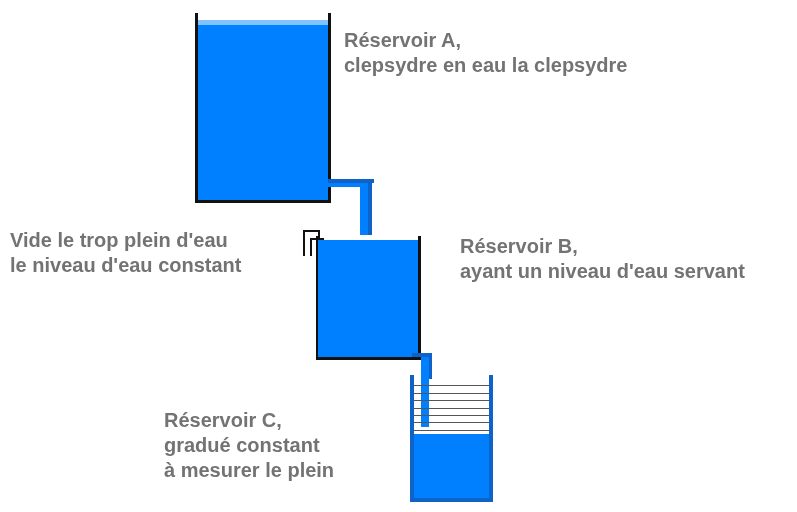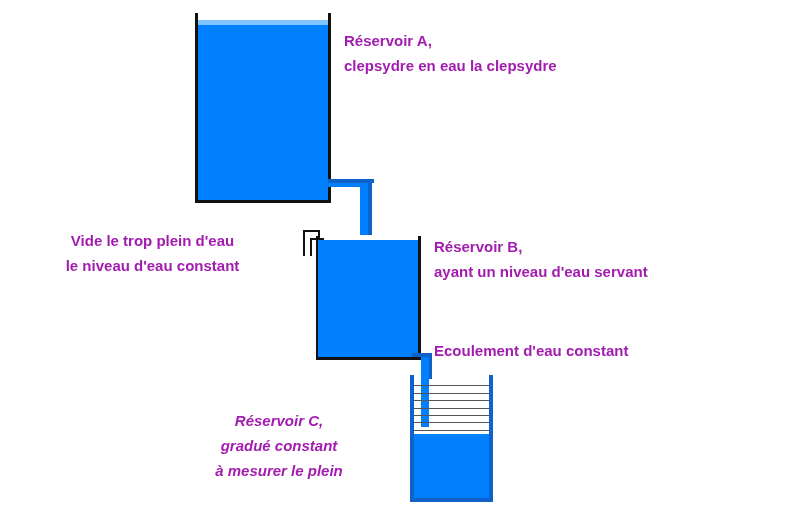--- a/index.html
+++ b/index.html
@@ -12,27 +12,27 @@
     width: 797px;
     height: 512px;
     background: #ffffff;
     font-family: "Liberation Sans", sans-serif;
     overflow: hidden;
   }
 
   
   .label {
     position: absolute;
-    color: #a21caf;
+    color: #737373;
     font-weight: bold;
-    font-size: 15px;
+    font-size: 20px;
     line-height: 25px;
     white-space: nowrap;
   }
-  .label.right { text-align: center; }
+  .label.right { text-align: left; }
   .label.left  { text-align: left; }
 
   
   .tank {
     position: absolute;
     box-sizing: border-box;
   }
   
   .tank.walls {
     border-left: 3px solid #111111;
@@ -111,32 +111,29 @@
   <div class="pipe-black" style="left:310px; top:238px; width:2px; height:18px;"></div>
 
   <div class="label right" style="left:10px; top:228px; width:285px;">
     <div>Vide le trop plein d'eau</div>
     <div>le niveau d'eau constant</div>
   </div>
 
   <div class="tank walls" style="left:316px; top:236px; width:105px; height:124px;"></div>
   <div class="water" style="left:318px; top:240px; width:100px; height:117px;"></div>
 
-  <div class="label left" style="left:434px; top:234px;">
+  <div class="label left" style="left:460px; top:234px;">
     <div>Réservoir B,</div>
     <div>ayant un niveau d'eau servant</div>
   </div>
 
   <div class="pipe-dark" style="left:412px; top:353px; width:20px; height:4px;"></div>
   <div class="pipe-dark" style="left:428px; top:353px; width:4px; height:26px;"></div>
   <div class="pipe" style="left:421px; top:357px; width:8px; height:70px;"></div>
 
-  <div class="label left" style="left:434px; top:338px;">
-    <div>Ecoulement d'eau constant</div>
-  </div>
 
   <div id="gradC" style="left:414px; top:378px; width:75px; height:118px;">
       <div class="grad" style="top: 7px;"></div>
       <div class="grad" style="top: 15px;"></div>
       <div class="grad" style="top: 22px;"></div>
       <div class="grad" style="top: 30px;"></div>
       <div class="grad" style="top: 37px;"></div>
       <div class="grad" style="top: 44px;"></div>
       <div class="grad" style="top: 52px;"></div>
       <div class="grad wet" style="top: 59px;"></div>
@@ -146,19 +143,19 @@
       <div class="grad wet" style="top: 89px;"></div>
       <div class="grad wet" style="top: 96px;"></div>
       <div class="grad wet" style="top: 103px;"></div>
       <div class="grad wet" style="top: 111px;"></div>
     </div>
 
   <div class="water" style="left:414px; top:434px; width:75px; height:64px;"></div>
 
   <div class="tank walls-blue" style="left:410px; top:375px; width:83px; height:127px;"></div>
 
-  <div class="label right" style="left:150px; top:408px; width:258px;font-style:italic;">
+  <div class="label right" style="left:164px; top:408px; width:258px;">
     <div>Réservoir C,</div>
     <div>gradué constant</div>
     <div>à mesurer le plein</div>
   </div>
 
 </div>
 
 </body></html>

